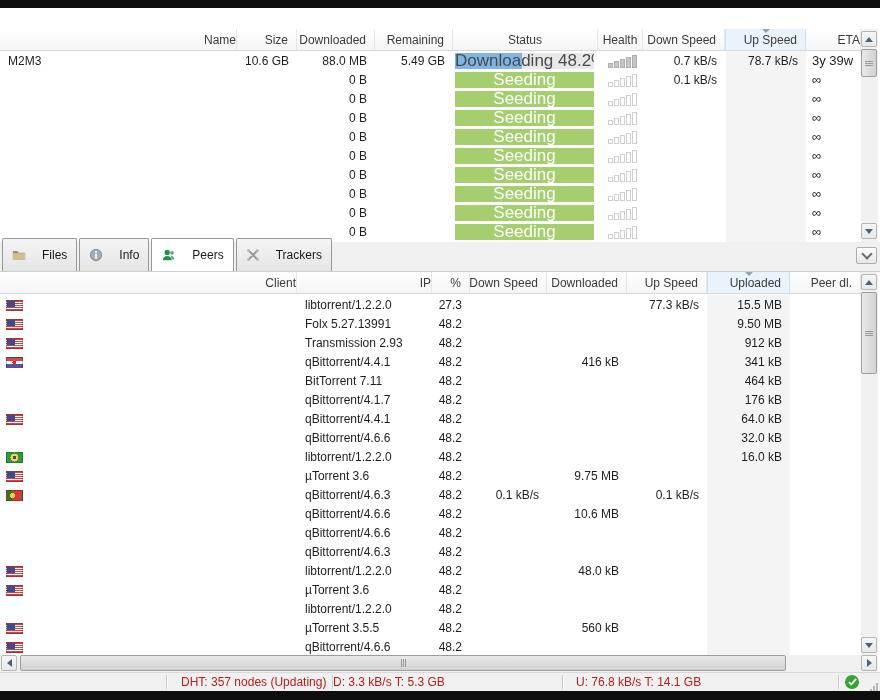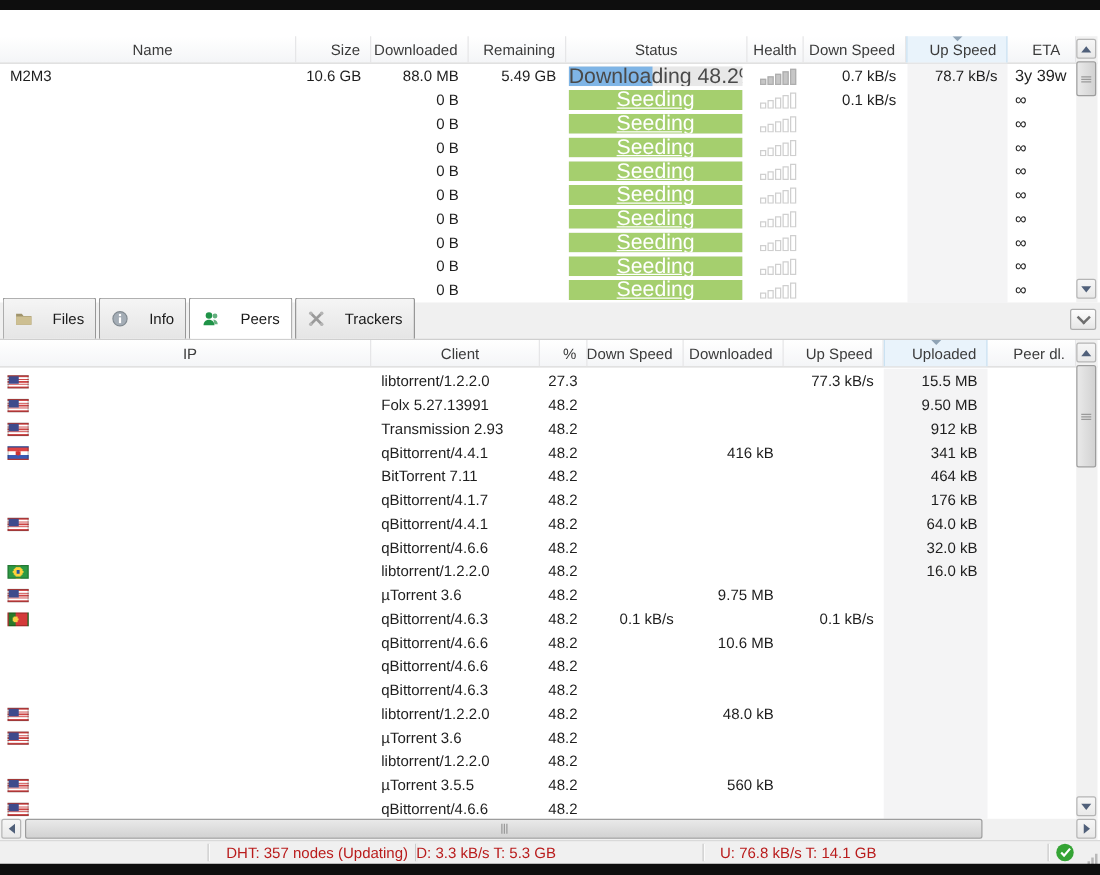--- a/index.html
+++ b/index.html
@@ -17,21 +17,21 @@
   .menubar{position:absolute;top:8px;left:0;width:880px;height:19px;background:#f0f0f0;
     display:flex;align-items:center;padding-left:2px;box-sizing:border-box;}
   .menu-item{padding:2px 9px;color:#1a1a1a;cursor:default;}
 
   
   .lv-header{position:absolute;left:0;width:878px;height:22px;box-sizing:border-box;
     background:linear-gradient(#ffffff,#f4f5f7);border-bottom:1px solid #d8d8d8;
     display:grid;align-items:stretch;color:#3b3b3b;}
   .hcell{position:relative;display:flex;align-items:center;border-right:1px solid #e6e6e8;
     box-sizing:border-box;white-space:nowrap;overflow:hidden;}
-  .hcell.left{justify-content:center;padding-left:8px;}
+  .hcell.left{justify-content:flex-end;padding-left:8px;}
   .hcell.right{justify-content:flex-end;padding-right:8px;}
   .hcell.center{justify-content:center;}
   .hcell.sorted{background:var(--sorted-header);border-left:1px solid #cbe2f2;border-right:1px solid #cbe2f2;}
   .sort-arrow{position:absolute;top:0;left:50%;margin-left:-4px;width:0;height:0;
     border-left:4px solid transparent;border-right:4px solid transparent;border-top:4px solid #8fa3b5;}
 
   
   .t-header{top:29px;grid-template-columns:237px 60px 78px 78px 145px 45px 82px 81px 55px;}
   .band{position:absolute;background:var(--band);}
   .band.upspeed{left:726px;top:51px;width:80px;height:191px;}
@@ -41,21 +41,21 @@
     height:19px;align-items:center;}
   .cell{white-space:nowrap;overflow:hidden;}
   .cell.left{padding-left:8px;}
   .cell.num{text-align:right;padding-right:8px;}
   .cell.eta{padding-left:6px;font-size:13px;}
 
   .pbar{position:relative;width:139px;height:16px;margin-left:2px;background:#e8e8e8;overflow:hidden;}
   .pfill{position:absolute;top:0;left:0;bottom:0;background:var(--downloading);}
   .pbar.seeding .pfill{background:var(--seeding);}
   .plabel{position:relative;display:block;text-align:center;line-height:16px;font-size:17px;color:#4a4a4a;}
-  .pbar.seeding .plabel{color:#ffffff;text-decoration:underline;}
+  .pbar.seeding .plabel{color:#ffffff;}
 
   .health-bars{display:flex;align-items:flex-end;gap:1px;margin-left:10px;height:14px;}
   .health-bars i{display:block;width:5px;background:#fff;border:1px solid #cfcfcf;box-sizing:border-box;}
   .health-bars i:nth-child(1){height:5px;}
   .health-bars i:nth-child(2){height:7px;}
   .health-bars i:nth-child(3){height:9px;}
   .health-bars i:nth-child(4){height:11px;}
   .health-bars i:nth-child(5){height:13px;}
   .health-bars.filled i{background:#c6c6c6;border-color:#aeaeae;}
 
@@ -456,24 +456,24 @@
       </svg>
       <span>Trackers</span>
     </div>
     <div class="collapse-btn">
       <i class="chev"></i>
     </div>
   </div>
 
   <div class="lv-header p-header">
     <div class="hcell left">
+        <span>Client</span>
+      </div>
+    <div class="hcell left">
         <span>IP</span>
-      </div>
-    <div class="hcell left">
-        <span>Client</span>
       </div>
     <div class="hcell right">
         <span>%</span>
       </div>
     <div class="hcell right">
         <span>Down Speed</span>
       </div>
     <div class="hcell right">
         <span>Downloaded</span>
       </div>

